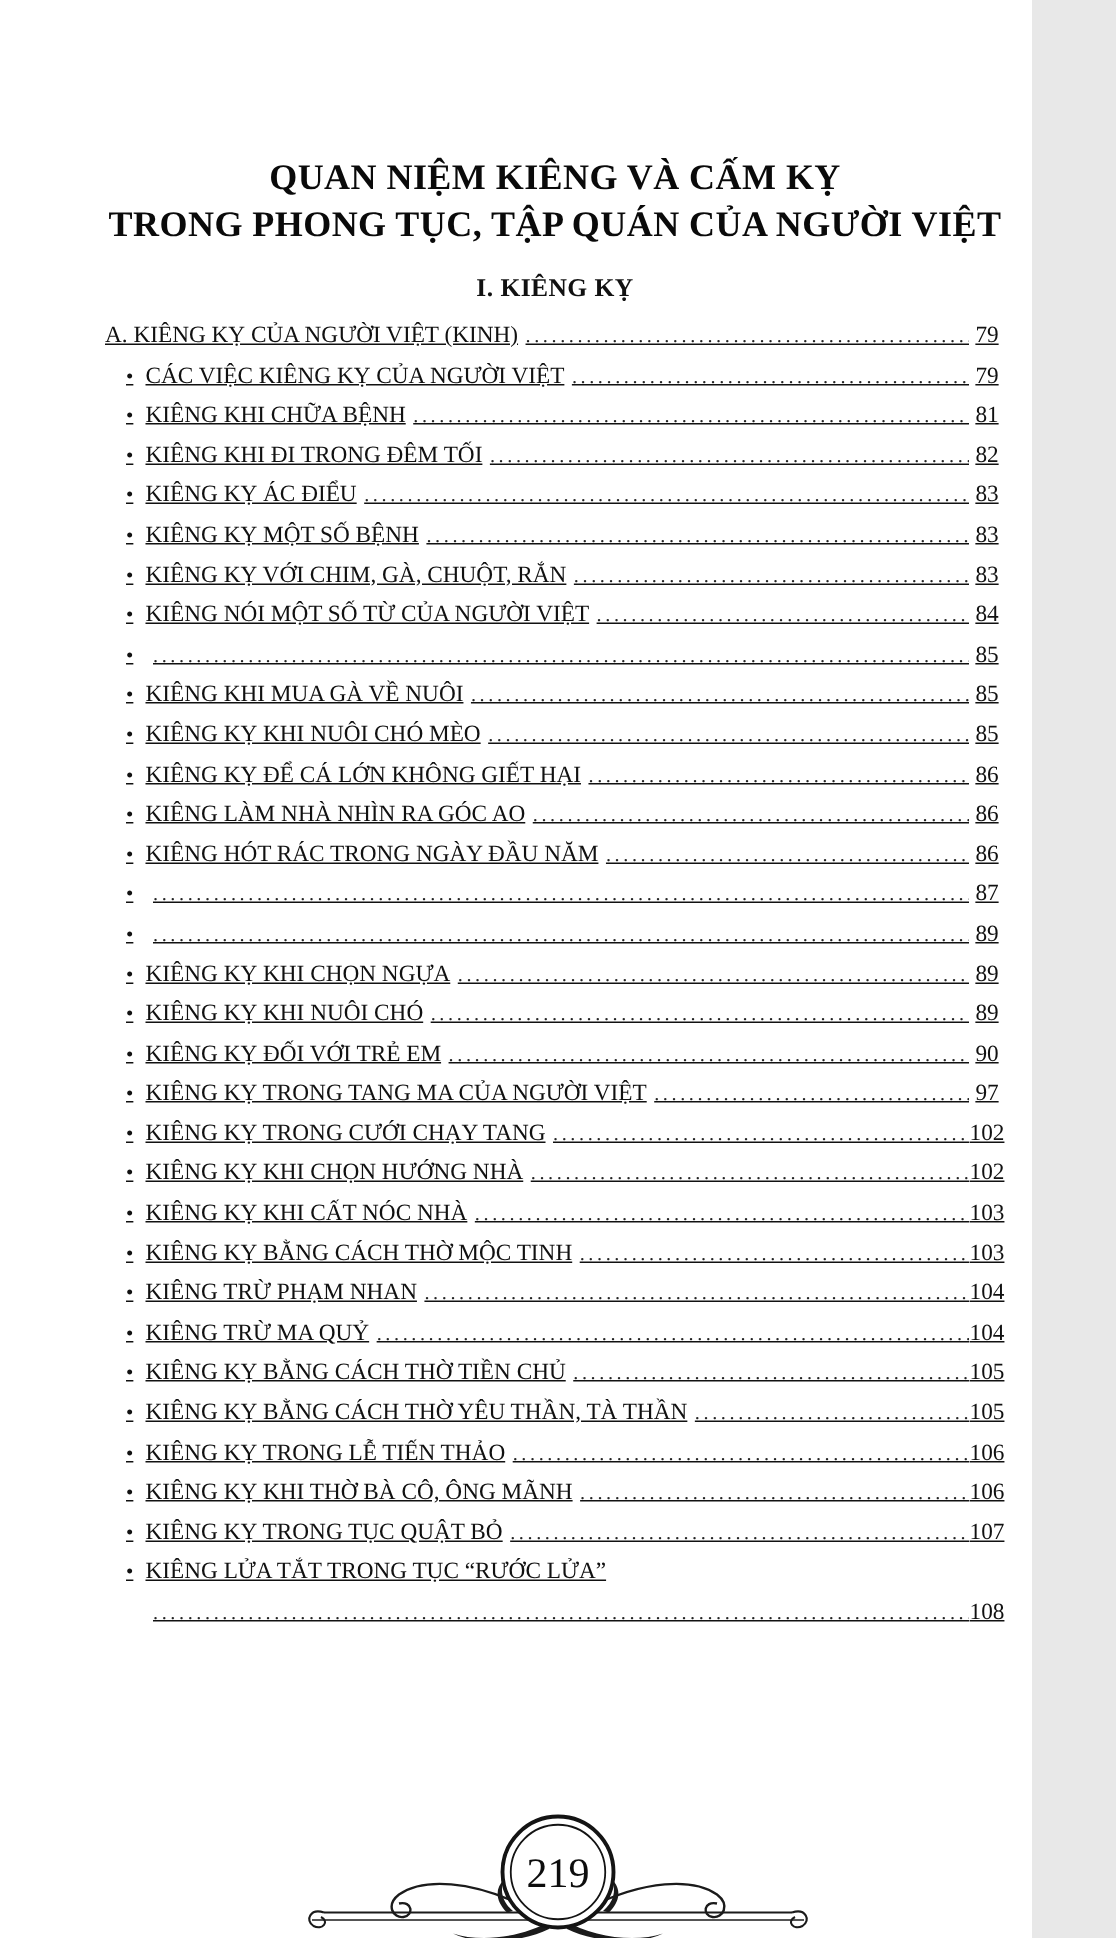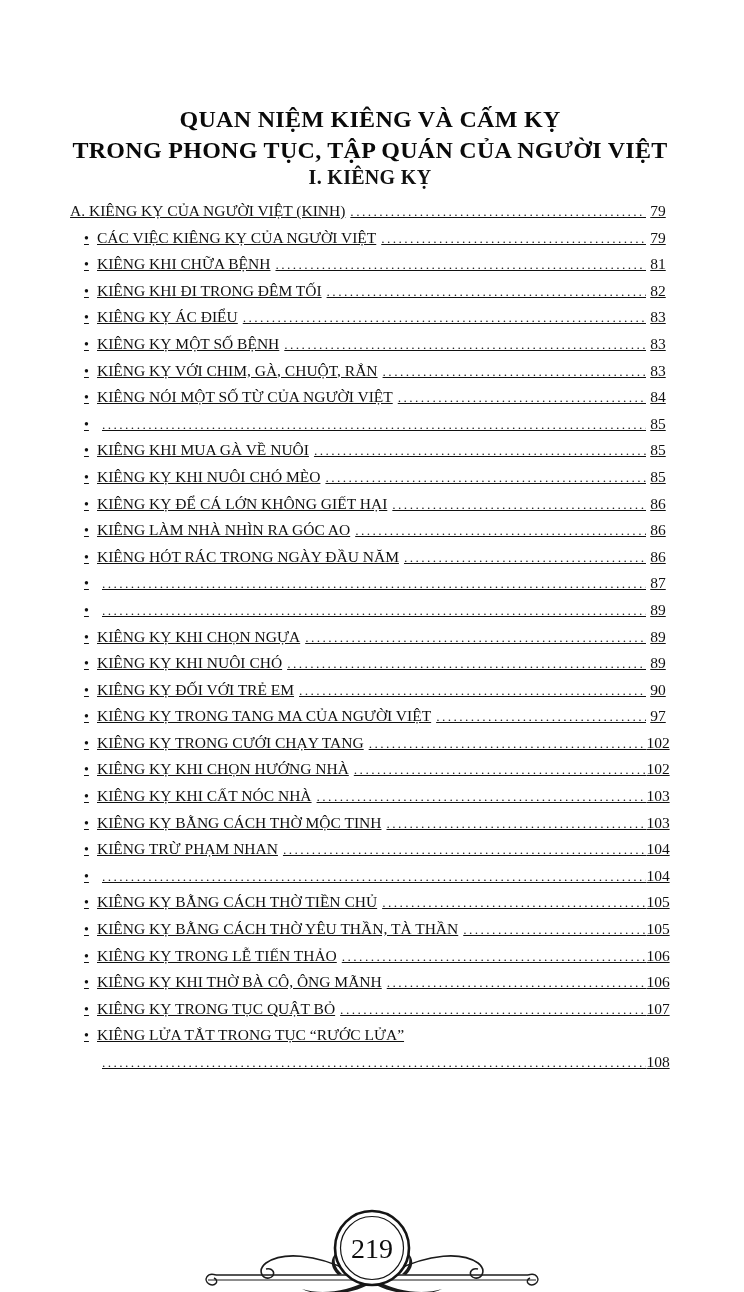--- a/index.html
+++ b/index.html
@@ -1,18 +1,18 @@
 <!DOCTYPE html>
 <html><head>
 <meta charset="utf-8">
 <style>
   html, body { margin: 0; padding: 0; background: #e8e8e8; }
   .page {
     position: relative;
-    width: 744px;
+    width: 688px;
     height: 1292px;
     background: #ffffff;
     font-family: "Liberation Serif", "DejaVu Serif", serif;
     color: #111;
     overflow: hidden;
   }
   .content {
     position: absolute;
     left: 70px;
     top: 104px;
@@ -22,22 +22,22 @@
     text-align: center;
     font-weight: bold;
     font-size: 24px;
     line-height: 31px;
     letter-spacing: 0.3px;
     color: #0a0a0a;
   }
   .section-heading {
     text-align: center;
     font-weight: bold;
-    font-size: 20px;
-    margin-top: 0;
+    font-size: 17px;
+    margin-top: 16px;
     letter-spacing: 0.3px;
   }
   .toc {
     margin-top: 9px;
     font-size: 15.5px;
     text-decoration: underline;
   }
   .toc-row {
     display: flex;
     align-items: baseline;
@@ -235,20 +235,21 @@
       <span class="pagenum">103</span>
     </div>
         <div class="toc-row">
       <span class="marker">•</span>
       <span class="label">KIÊNG TRỪ PHẠM NHAN</span>
       <span class="leader">............................................................................................................................................................................................................................................................................................................</span>
       <span class="pagenum">104</span>
     </div>
         <div class="toc-row">
       <span class="marker">•</span>
+      <span class="label">KIÊNG TRỪ MA QUỶ</span>
       <span class="leader">............................................................................................................................................................................................................................................................................................................</span>
       <span class="pagenum">104</span>
     </div>
         <div class="toc-row">
       <span class="marker">•</span>
       <span class="label">KIÊNG KỴ BẰNG CÁCH THỜ TIỀN CHỦ</span>
       <span class="leader">............................................................................................................................................................................................................................................................................................................</span>
       <span class="pagenum">105</span>
     </div>
         <div class="toc-row">

